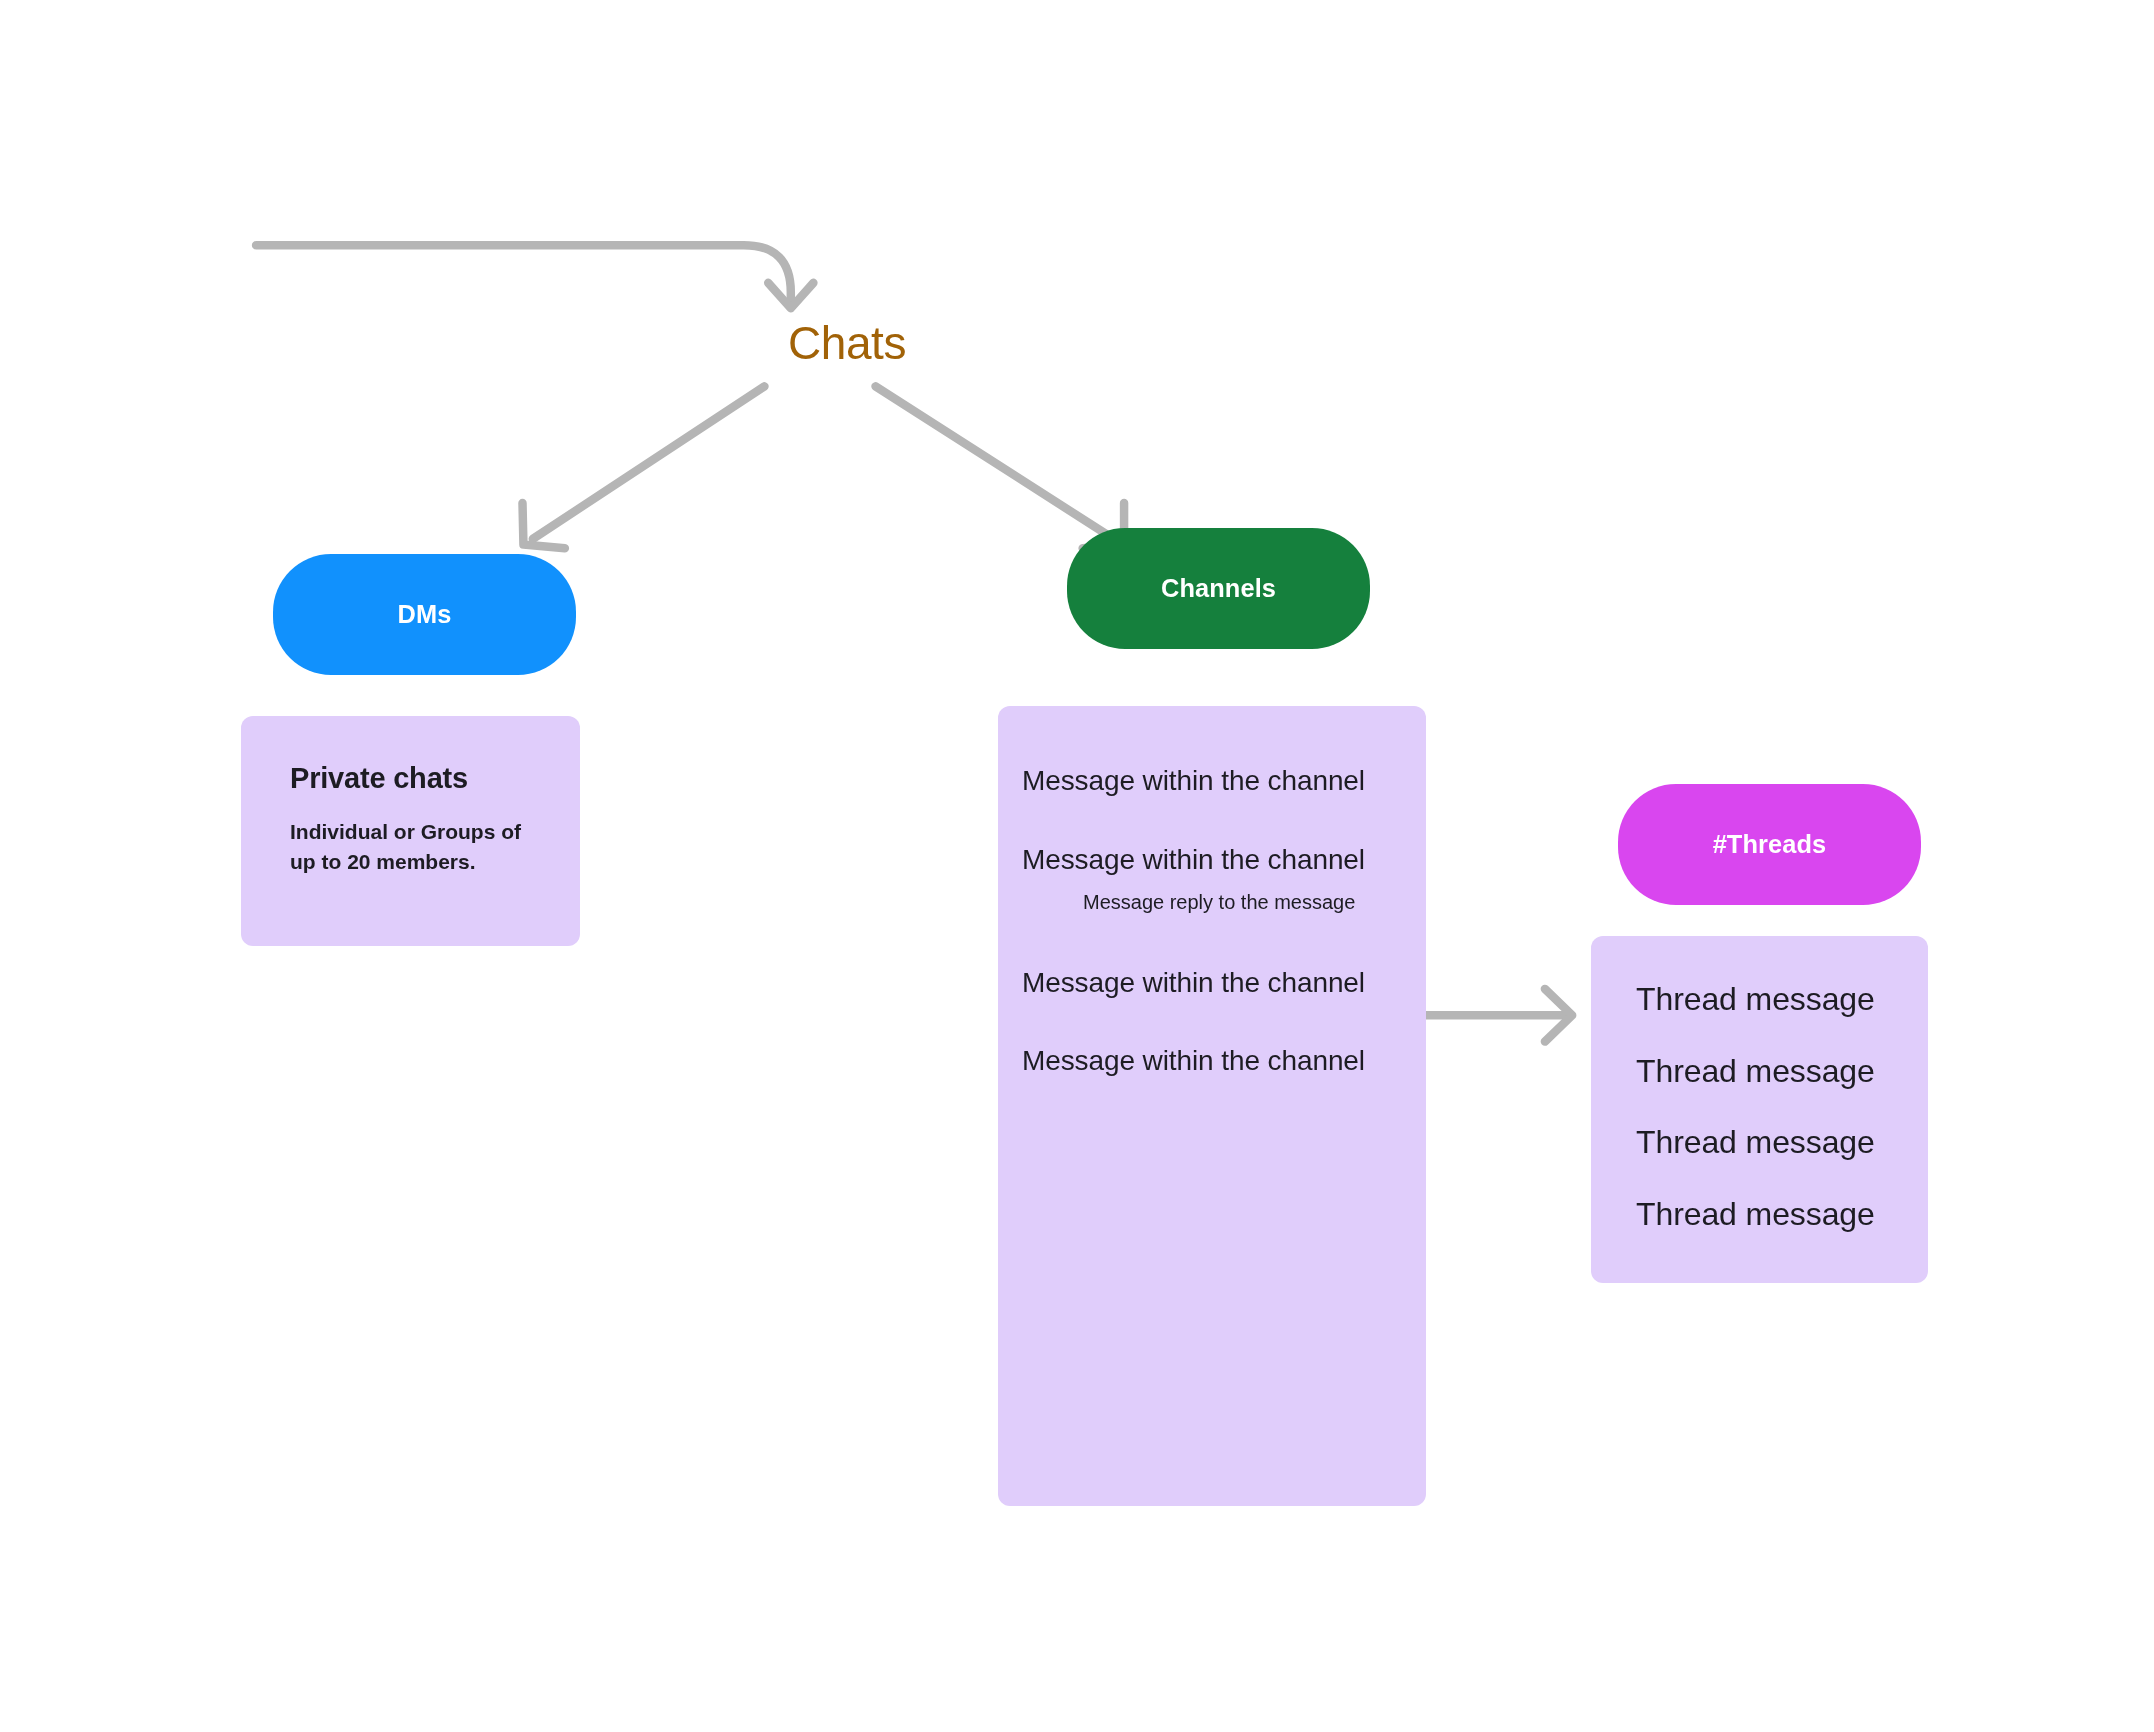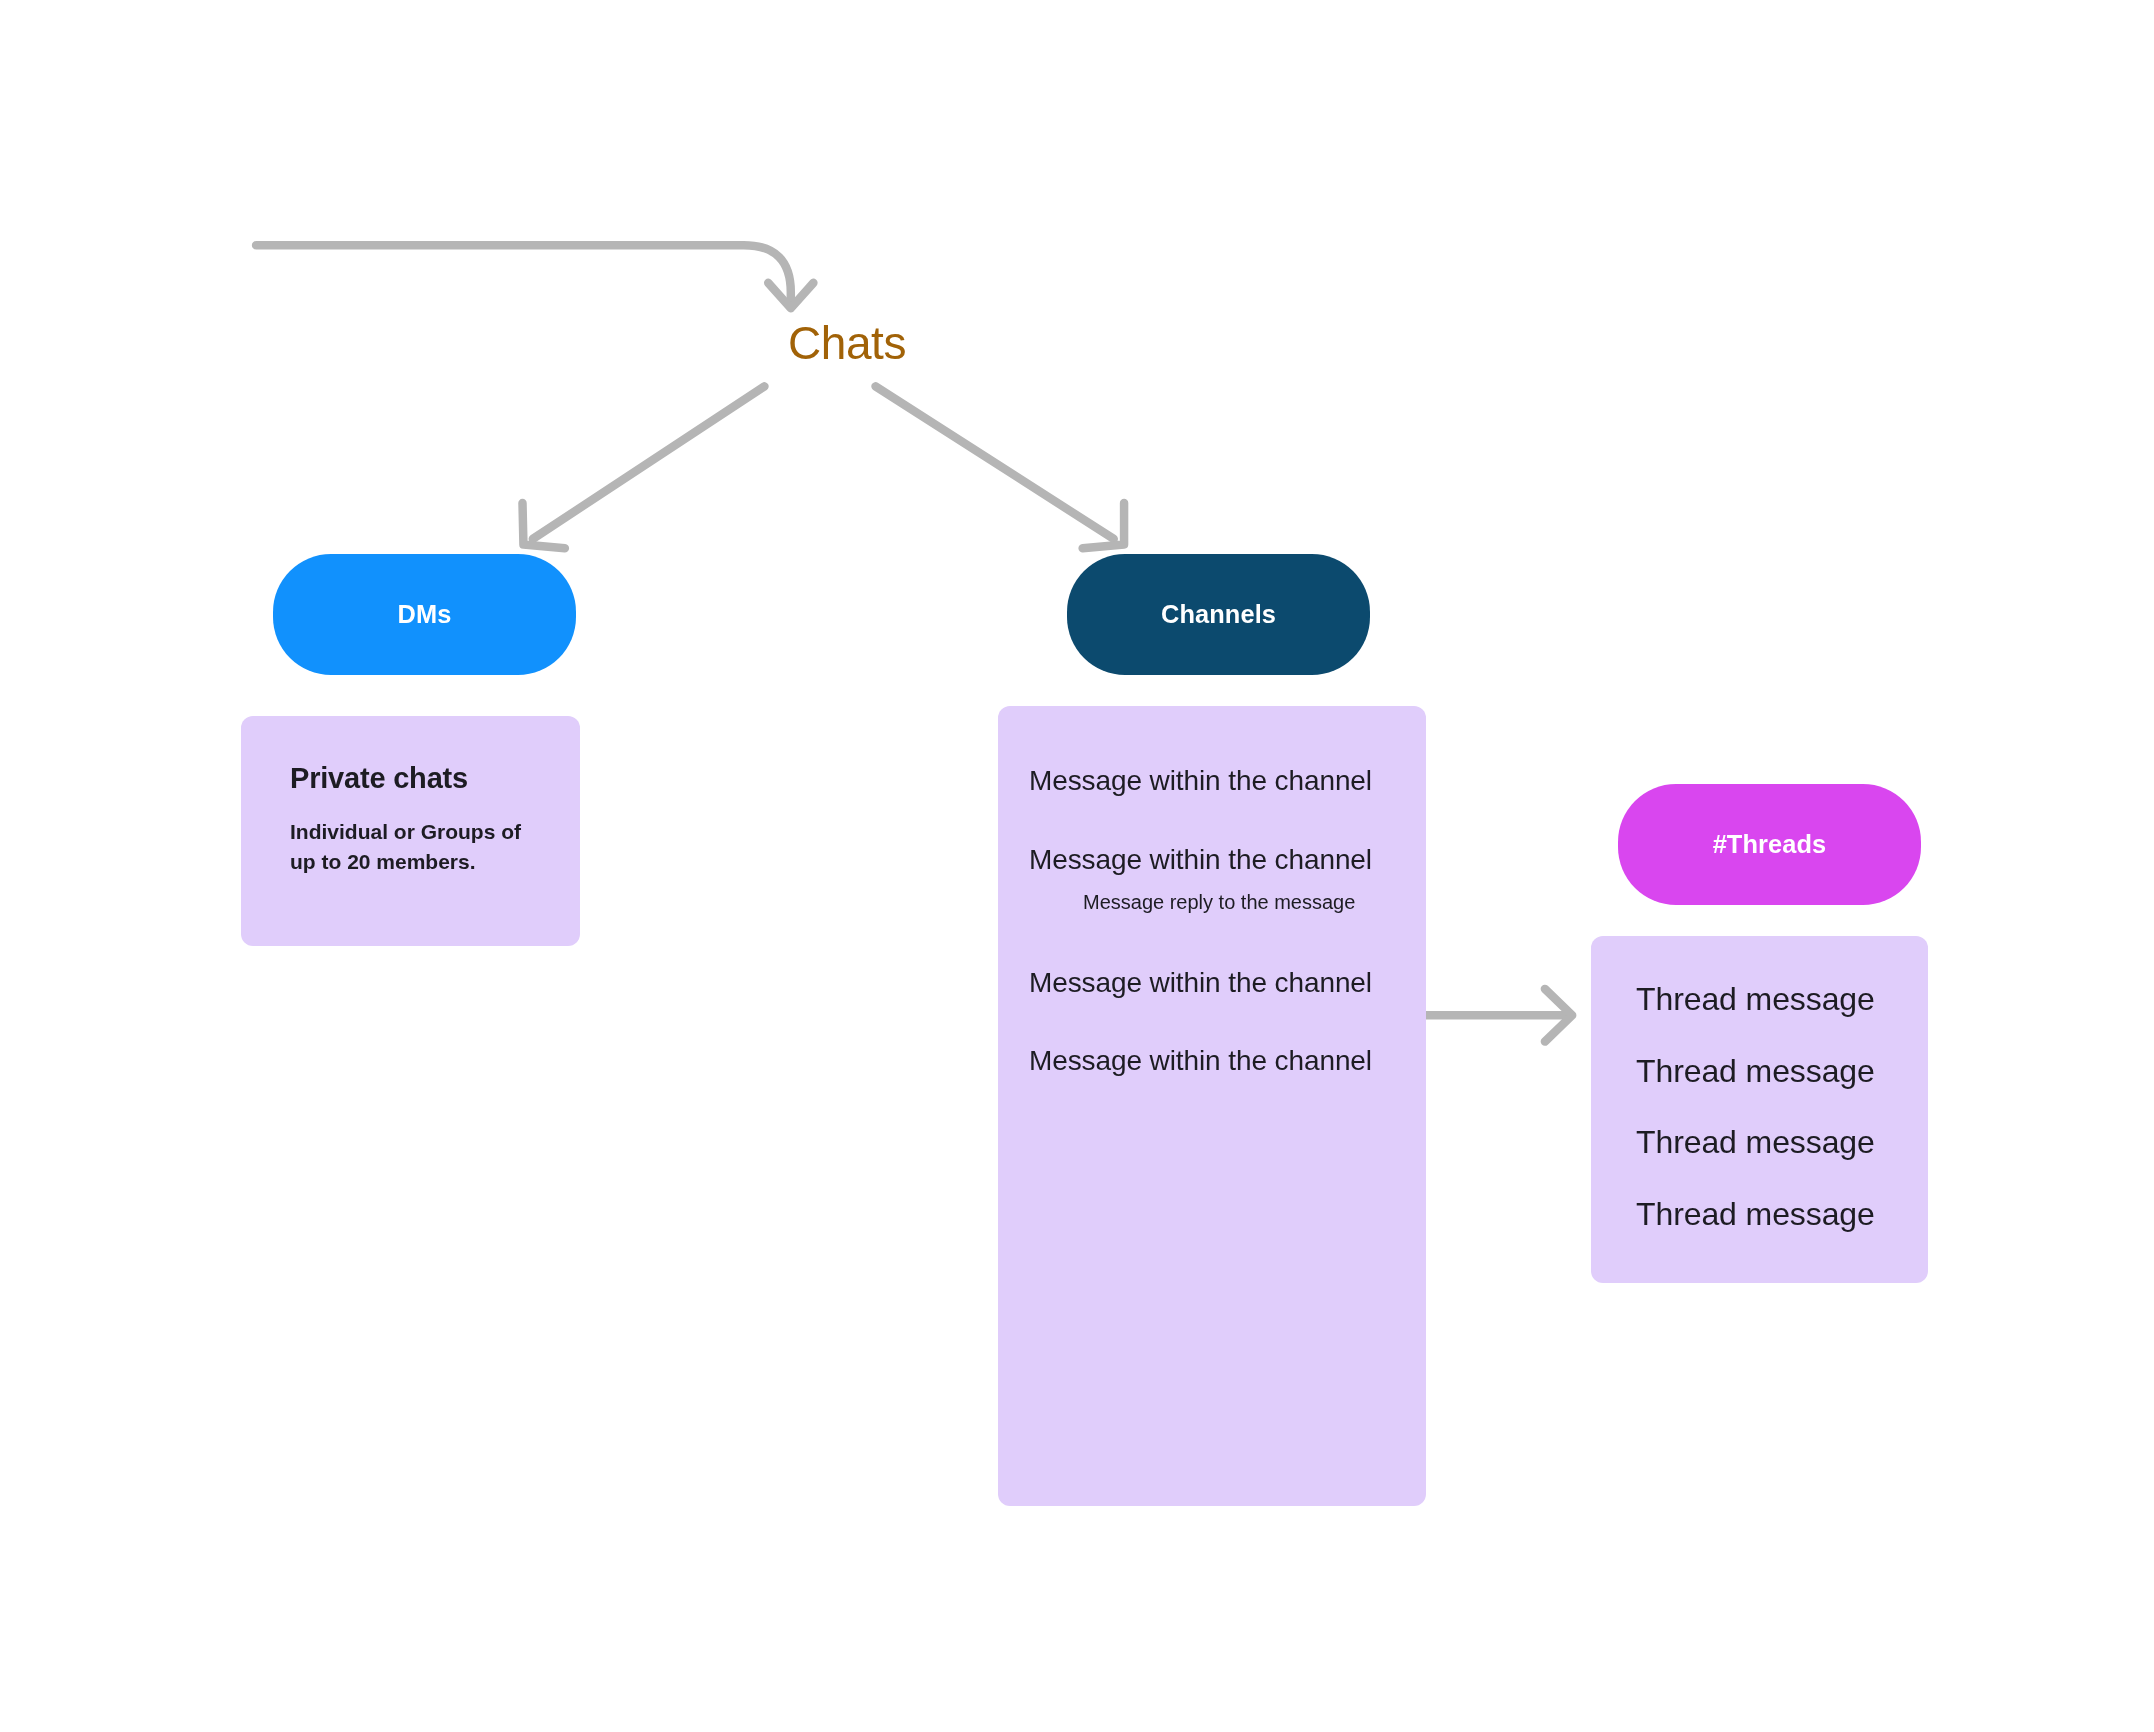--- a/index.html
+++ b/index.html
@@ -66,24 +66,24 @@
   }
   #node-dms {
     left: 273px;
     top: 554px;
     width: 303px;
     height: 121px;
     background: #1191fd;
   }
   #node-channels {
     left: 1067px;
-    top: 554px;
+    top: 528px;
     width: 303px;
     height: 121px;
-    background: #0c4a6e;
+    background: #15803d;
   }
   #node-threads {
     left: 1618px;
     top: 784px;
     width: 303px;
     height: 121px;
     background: #d946ef;
   }
 
   
@@ -119,21 +119,21 @@
     top: 706px;
     width: 428px;
     height: 800px;
     padding: 56px 0 0 0;
   }
   .channel-msg {
     font-size: 28px;
     font-weight: 400;
     color: #1d1c23;
     line-height: 1.38;
-    padding-left: 31px;
+    padding-left: 24px;
     letter-spacing: -0.1px;
   }
   .msg-gap-1 { margin-bottom: 40px; }
   .msg-gap-2 { margin-bottom: 9.4px; }
   .msg-gap-3 { margin-bottom: 40px; }
 
   .channel-reply {
     font-size: 20px;
     font-weight: 400;
     color: #1d1c23;

